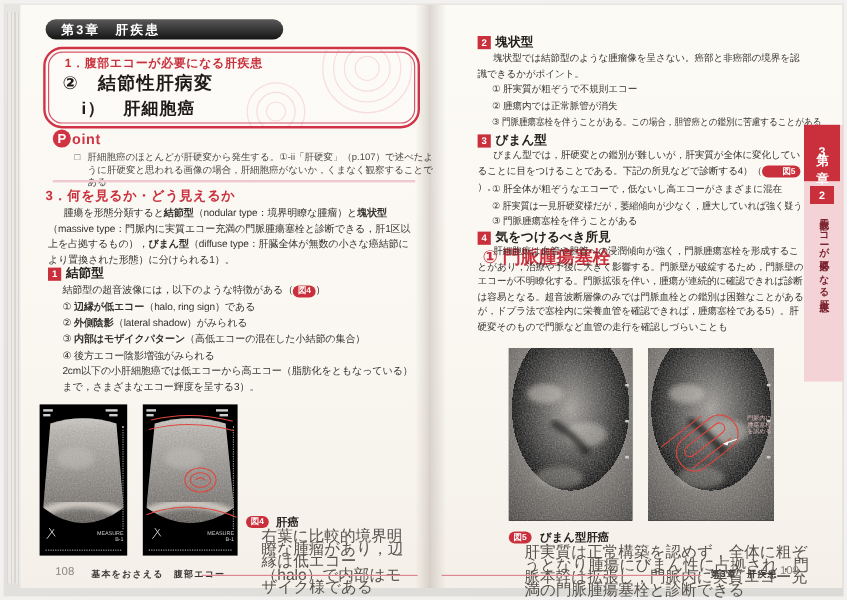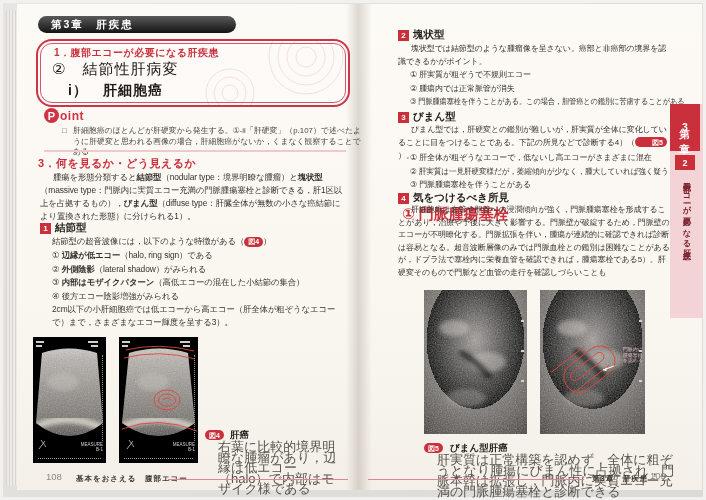--- a/index.html
+++ b/index.html
@@ -30,21 +30,21 @@
   .sx90{transform:scaleX(.90);transform-origin:0 50%;white-space:nowrap;}
   .sx95{transform:scaleX(.95);transform-origin:0 50%;white-space:nowrap;}
   
   .chapterbar{left:38px;top:16px;width:198px;height:17px;border-radius:9px;
     background:linear-gradient(180deg,#5a5a5a,#141414);display:flex;align-items:center;}
   .chapterbar span{color:#fff;font-weight:bold;font-size:10.5px;letter-spacing:2px;padding-left:13px;}
   .redframe{left:36px;top:39px;width:310px;height:64px;border:2px solid #cf3344;border-radius:16px;overflow:hidden;background:rgba(255,255,255,.25);}
   .redframe::after{content:"";position:absolute;inset:2px;border:1px solid #d5556a;border-radius:12px;pointer-events:none;}
   .deco{position:absolute;right:0;top:0;width:170px;height:64px;opacity:.55;}
   .tb-sub{left:16px;top:5px;position:absolute;font-weight:bold;font-size:10px;color:#c9303c;letter-spacing:.5px;}
-  .tb-h{left:14px;top:19px;position:absolute;font-weight:normal;font-size:15px;color:#1d1a17;letter-spacing:1px;}
+  .tb-h{left:14px;top:19px;position:absolute;font-weight:bold;font-size:15px;color:#1d1a17;letter-spacing:1px;}
   .tb-sh{left:30px;top:41px;position:absolute;font-weight:bold;font-size:14px;color:#1d1a17;letter-spacing:1px;}
   
   .pcircle{left:44px;top:108px;width:15px;height:15px;border-radius:50%;background:#cf3344;color:#fff;
     font-weight:bold;font-size:11px;display:flex;align-items:center;justify-content:center;}
   .prest{left:60px;top:109px;color:#cf3344;font-weight:bold;font-size:12px;letter-spacing:.5px;}
   .ptext{left:62px;top:126px;width:292px;font-size:7.9px;line-height:10.6px;color:#4a4742;padding-left:11px;}
   .pcheck{position:absolute;left:0;top:0;font-size:8px;color:#6a675f;}
   .pdivider{left:44px;top:150px;width:302px;height:2px;background:#f0c9cd;}
   
   .usimg{background:#000;overflow:hidden;}
@@ -130,21 +130,21 @@
 <div class="abs body nowrap" style="left:52px;top:262.5px;">
   <span>②</span> <span class="b">外側陰影</span><span>（lateral shadow）がみられる</span>
 </div>
 <div class="abs body nowrap" style="left:52px;top:276px;">
   <span>③</span> <span class="b">内部はモザイクパターン</span><span>（高低エコーの混在した小結節の集合）</span>
 </div>
 <div class="abs body nowrap" style="left:52px;top:289.5px;">
   <span>④</span> <span class="b"></span><span>後方エコー陰影増強がみられる</span>
 </div>
 
-<div class="abs body" style="left:52px;top:303px;width:296px;">2cm以下の小肝細胞癌では低エコーから高エコー（肝全体が粗ぞうなエコーで）まで，さまざまなエコー輝度を呈する3）。</div>
+<div class="abs body" style="left:52px;top:303px;width:296px;">2cm以下の小肝細胞癌では低エコーから高エコー（脂肪化をともなっている）まで，さまざまなエコー輝度を呈する3）。</div>
 
 <div class="abs usimg" style="left:33px;top:337px;width:73px;height:126px;">
   <svg viewBox="0 0 73 126" width="73" height="126">
     <defs>
       <linearGradient id="gA" x1="0" y1="0" x2="0" y2="1">
         <stop offset="0" stop-color="#e9e6e1"></stop>
           <stop offset=".18" stop-color="#b7b3ae"></stop>
         <stop offset=".45" stop-color="#908c87"></stop>
           <stop offset=".7" stop-color="#6b6762"></stop>
         <stop offset=".86" stop-color="#3b3835"></stop>

